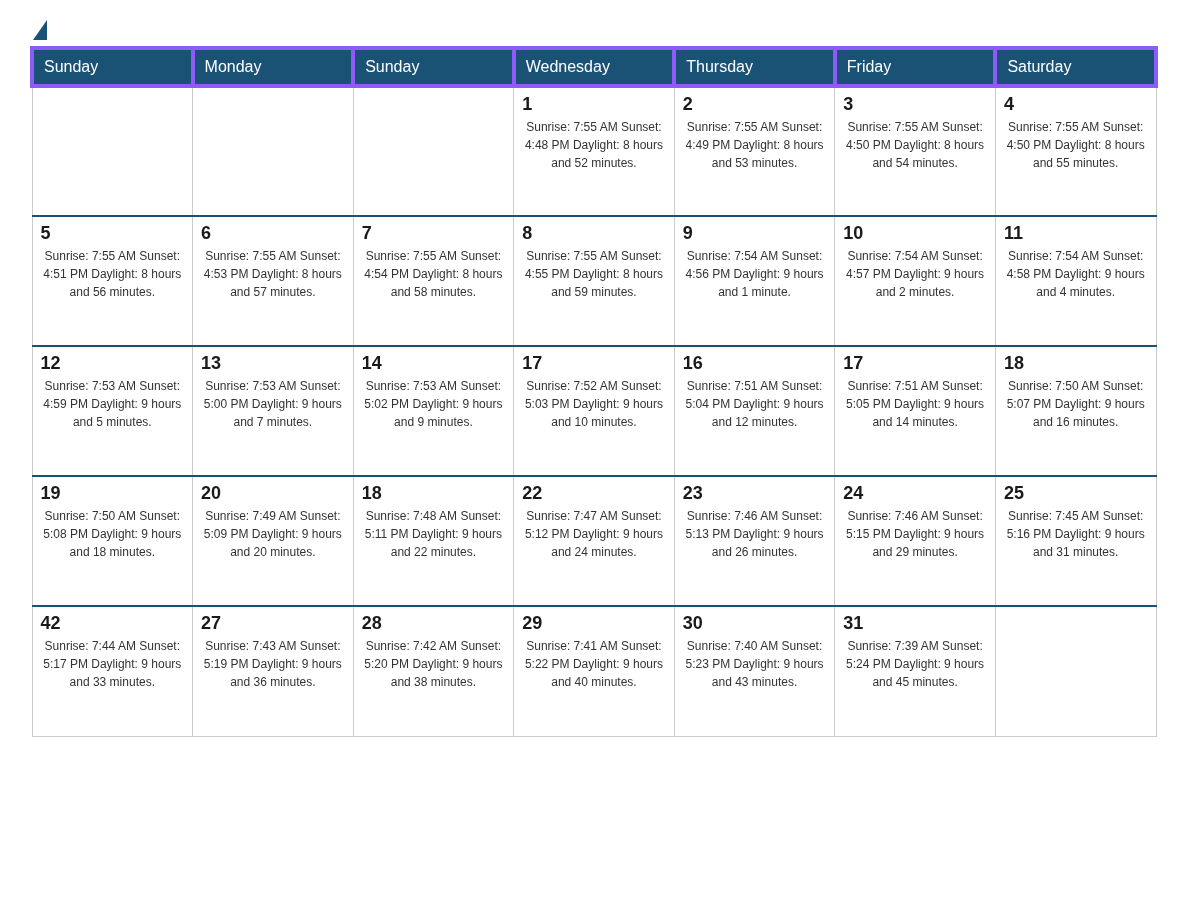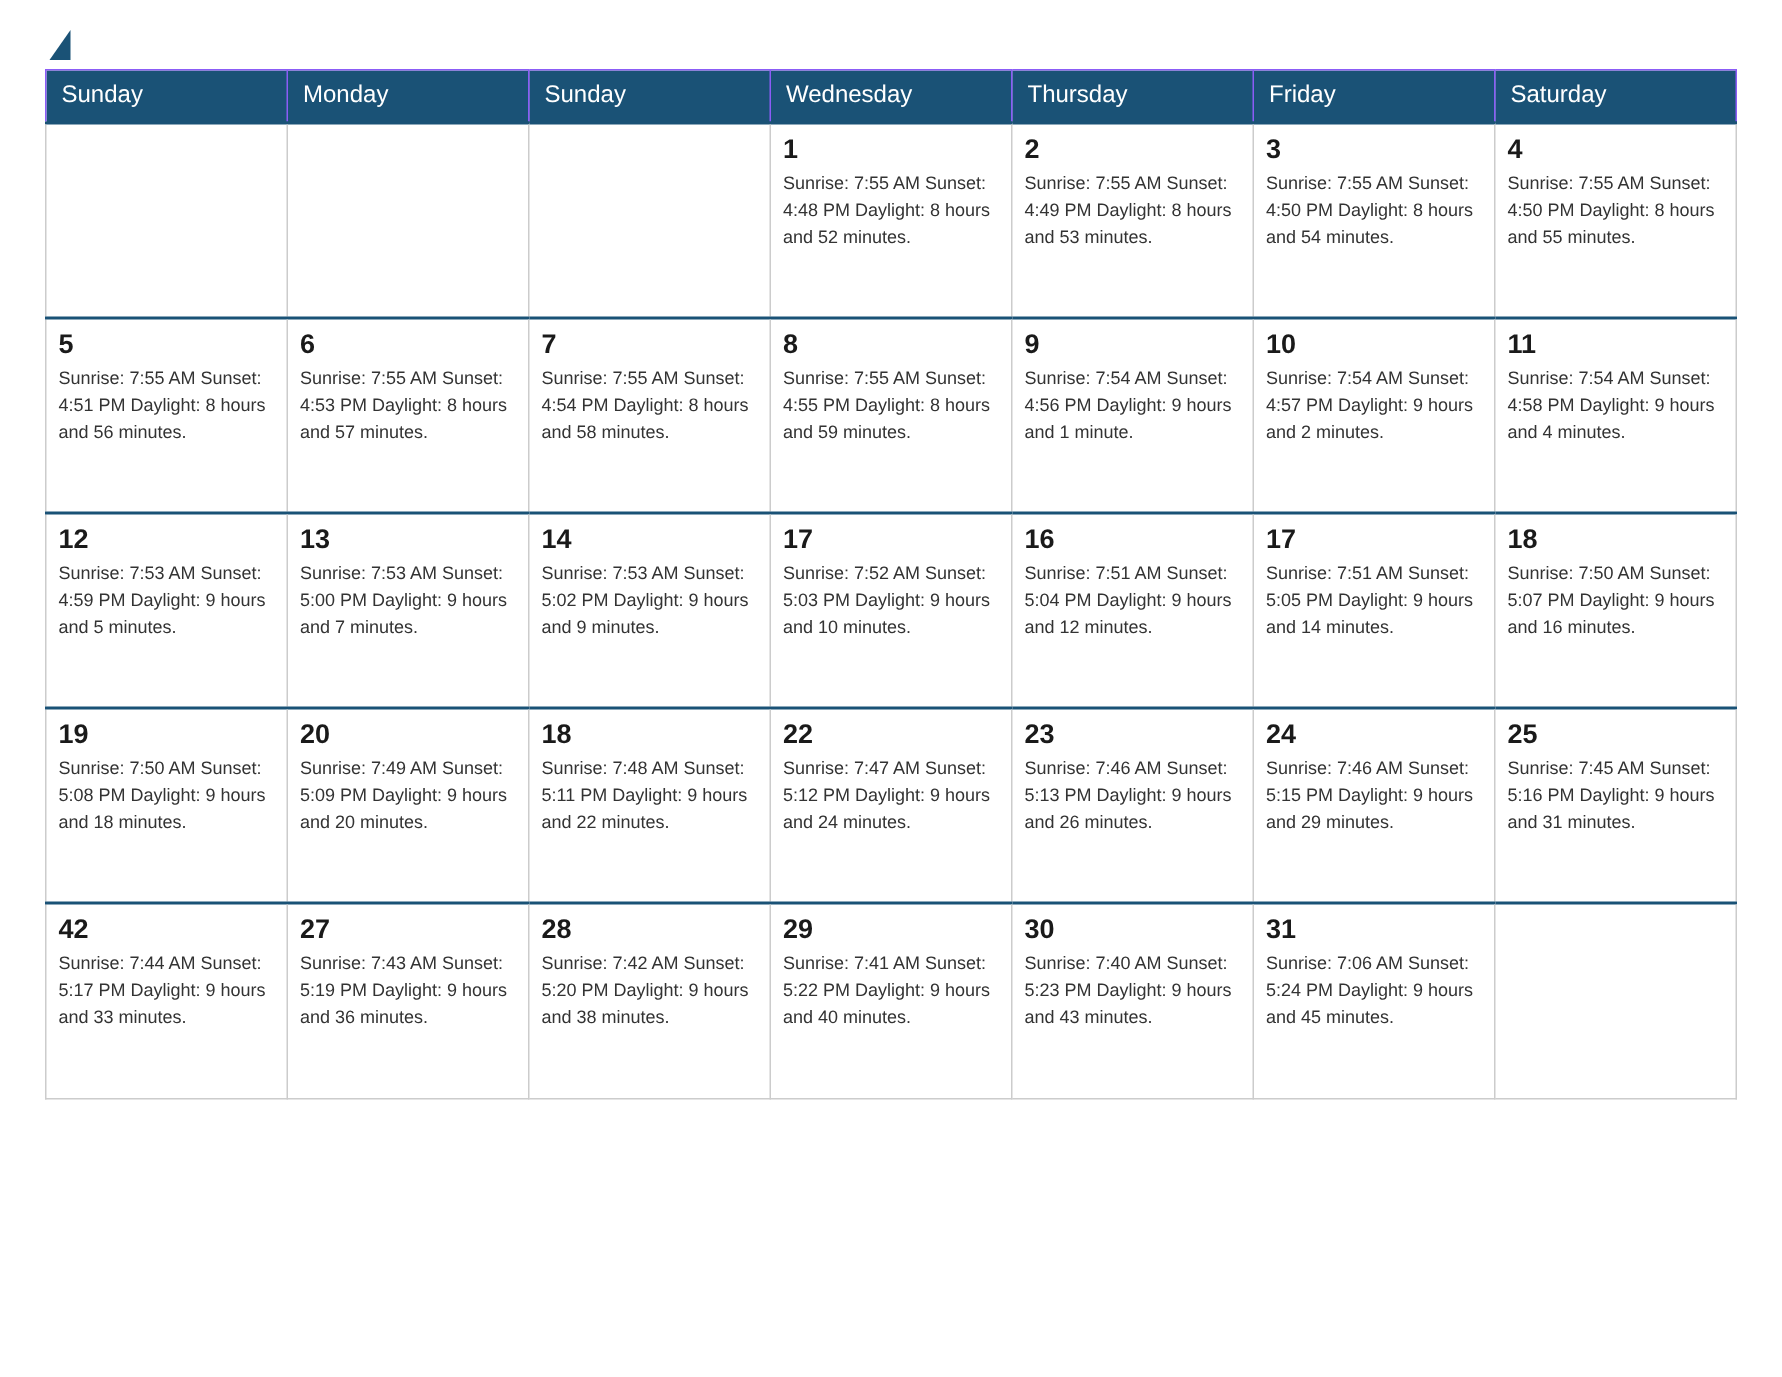--- a/index.html
+++ b/index.html
@@ -65,41 +65,42 @@
       border-collapse: collapse;
       margin-top: 10px;
     }
     .calendar th {
       background-color: #1a5276;
       color: #fff;
       font-size: 16px;
       font-weight: normal;
       padding: 8px 10px;
       text-align: left;
-      border: 1px solid #8b5cf6;
+      border: 4px solid #8b5cf6;
     }
     .calendar td {
       border: 1px solid #ccc;
       vertical-align: top;
       padding: 6px 8px;
       width: calc(100% / 7);
       min-height: 110px;
       height: 130px;
     }
     .day-number {
       font-size: 18px;
       font-weight: bold;
       color: #1a1a1a;
       margin-bottom: 3px;
       display: block;
     }
     .day-info {
       font-size: 12px;
       color: #333;
       line-height: 1.5;
+      text-align: center;
     }
     .empty-cell {
       background: #fff;
     }
     .week-row td {
       border-top: 2px solid #1a5276;
     }
   </style>
 </head>
 <body>
@@ -348,21 +349,21 @@
         </td>
         <td>
           <span class="day-number">30</span>
           <div class="day-info">Sunrise: 7:40 AM
 Sunset: 5:23 PM
 Daylight: 9 hours
 and 43 minutes.</div>
         </td>
         <td>
           <span class="day-number">31</span>
-          <div class="day-info">Sunrise: 7:06 AM
+          <div class="day-info">Sunrise: 7:39 AM
 Sunset: 5:24 PM
 Daylight: 9 hours
 and 45 minutes.</div>
         </td>
         <td class="empty-cell"></td>
       </tr>
     </tbody>
 </table>
 
 </body></html>

